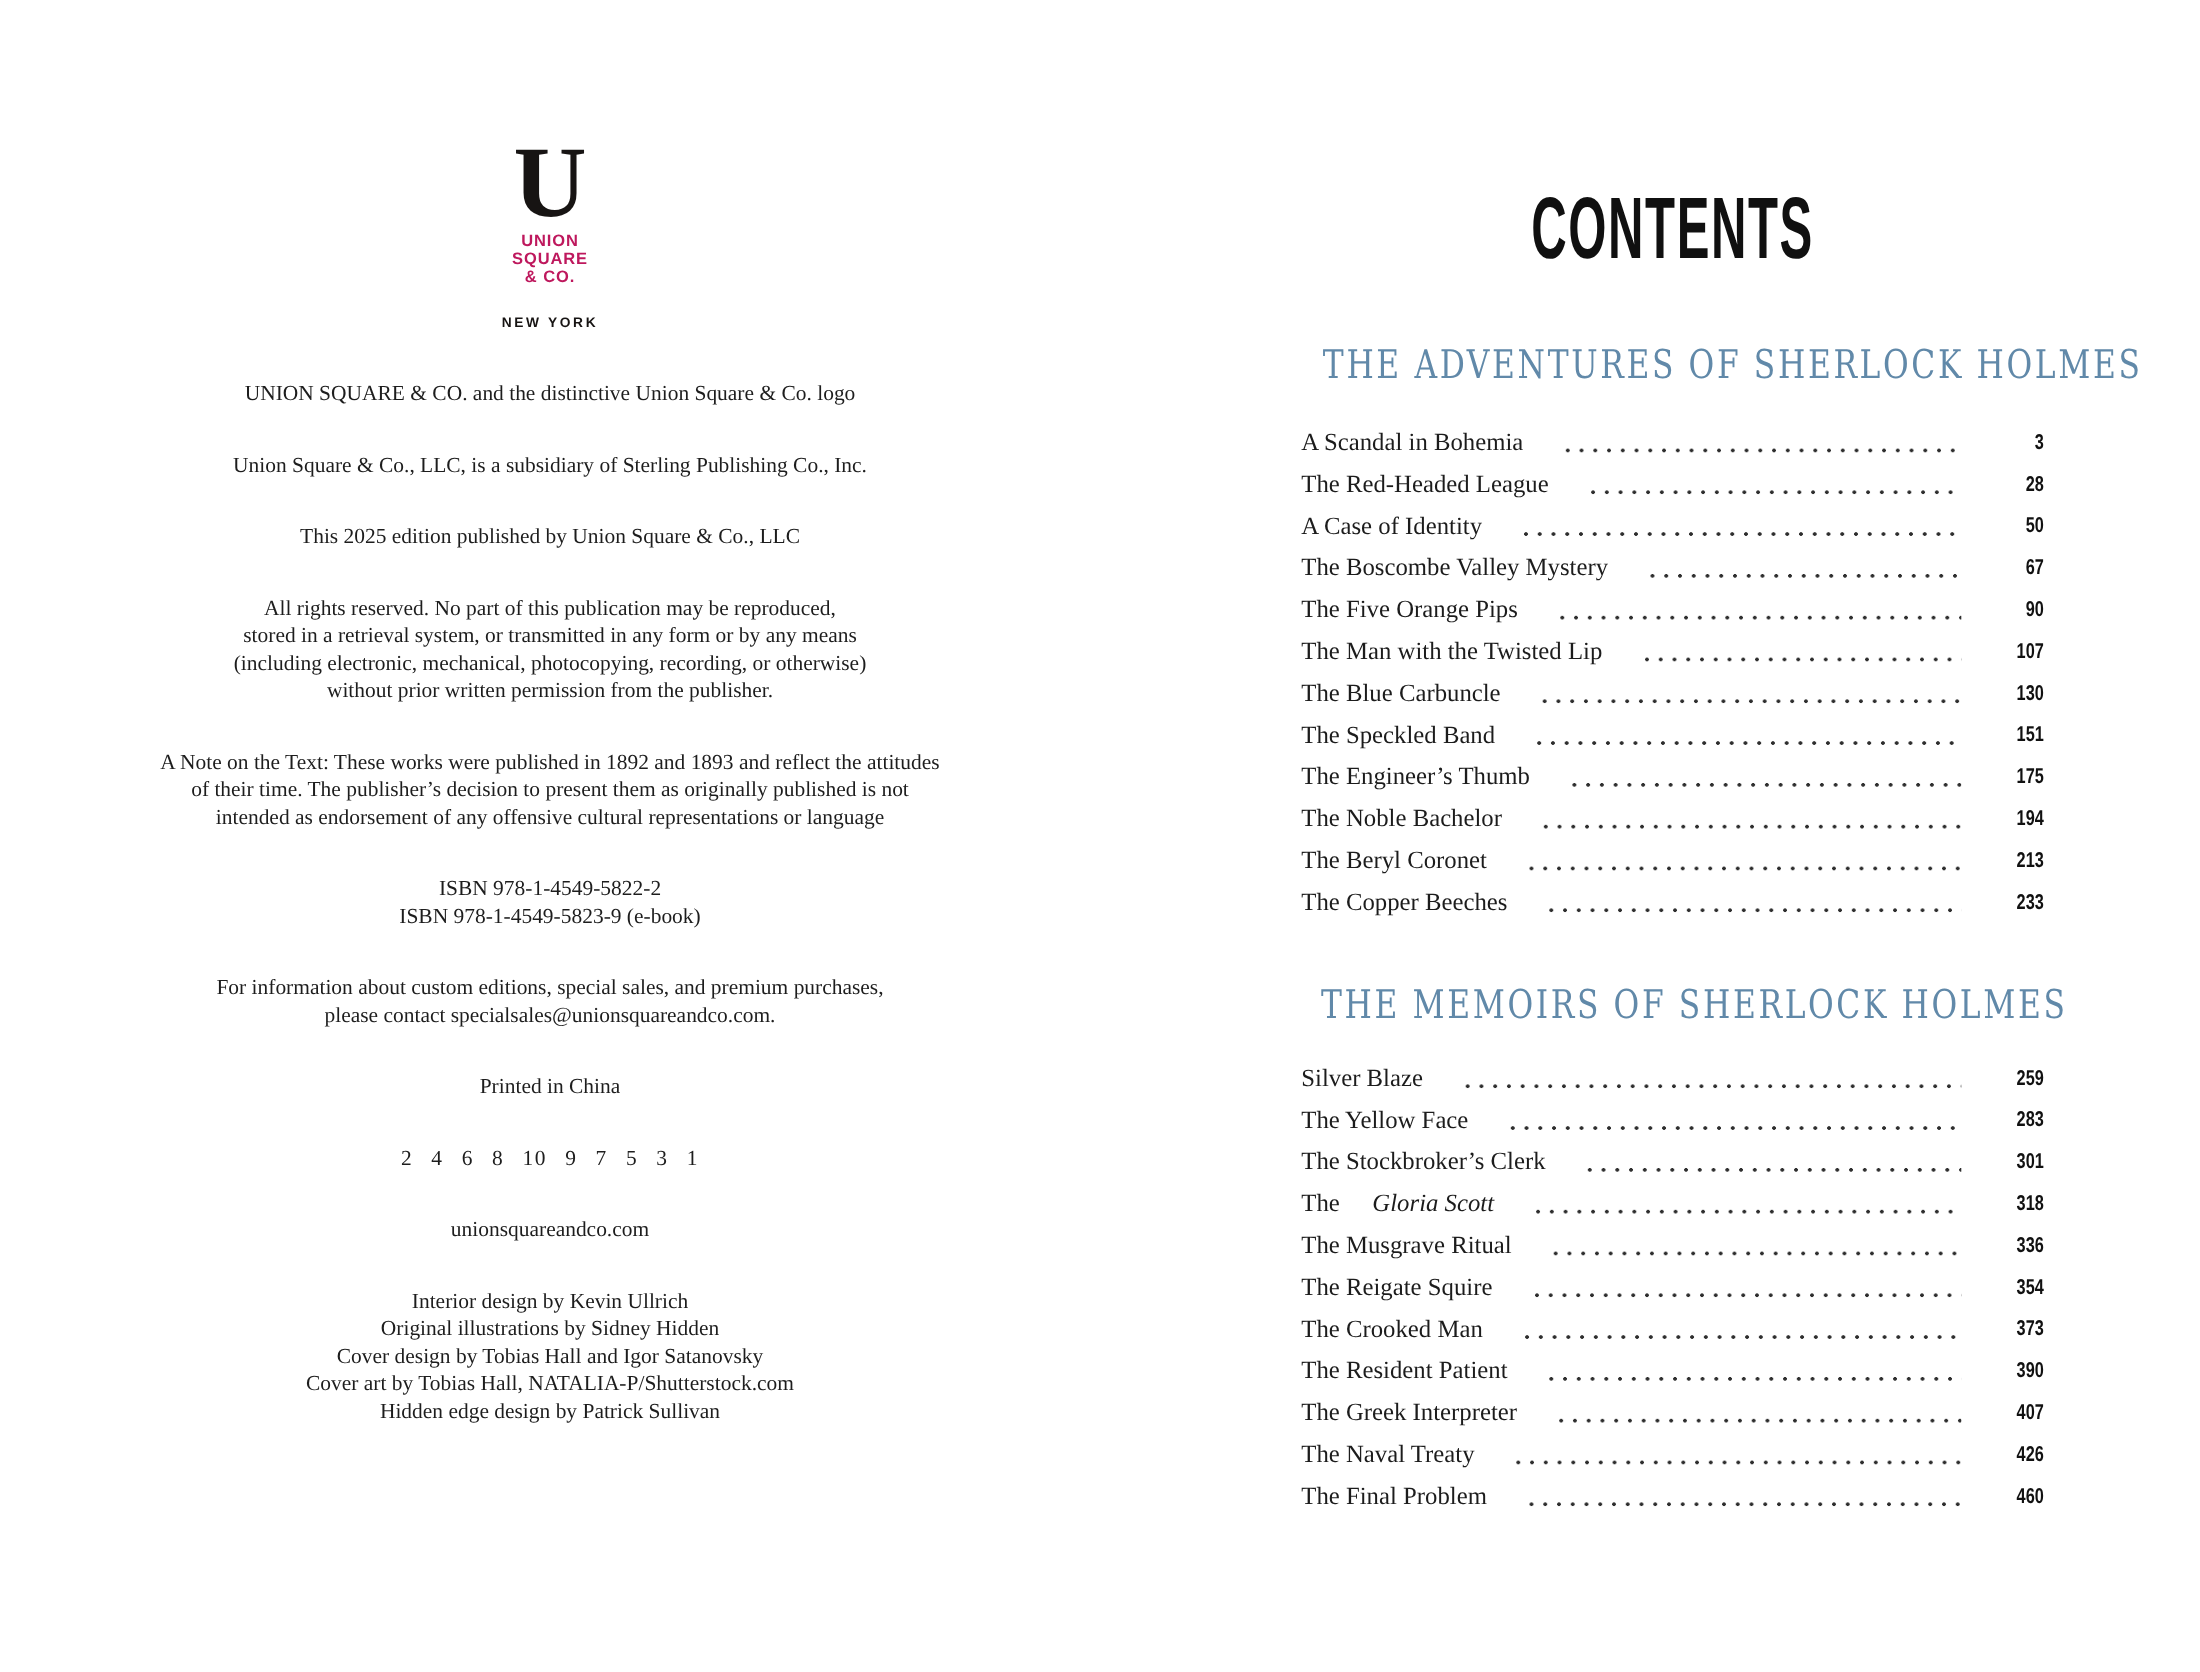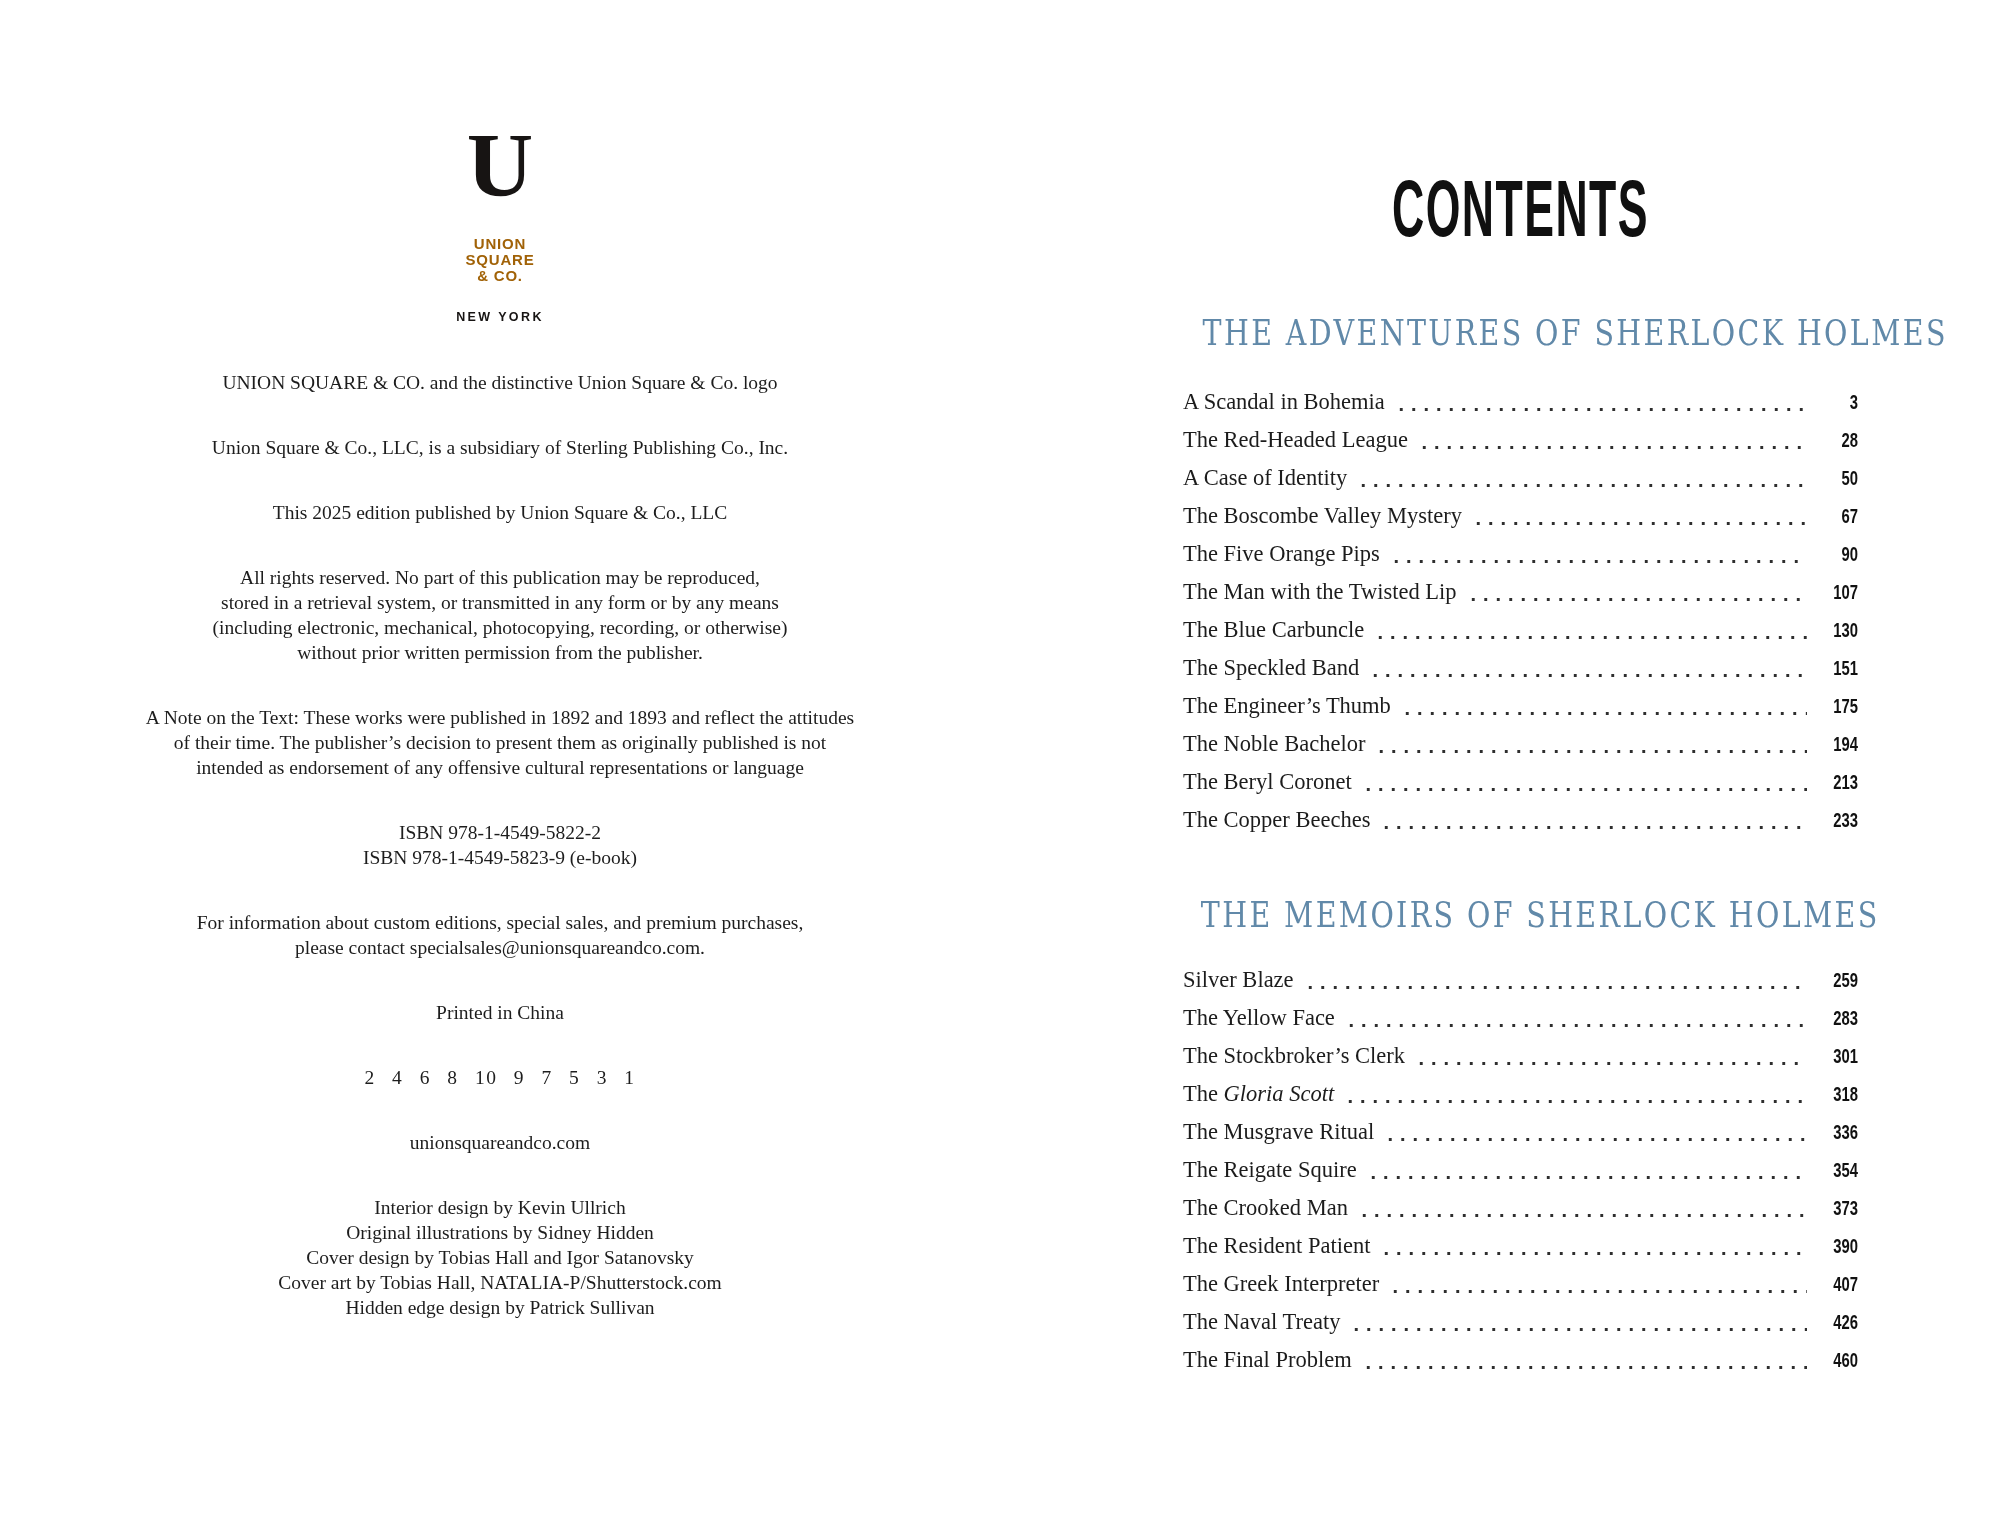--- a/index.html
+++ b/index.html
@@ -11,22 +11,22 @@
   .page.left  { left:0; }
   .page.right { left:1000px; }
 
   
   .logo { text-align:center; padding-top:126px; }
   .logo-mark {
     font-family:"Liberation Serif", serif; font-weight:700;
     font-size:92px; line-height:0.85; color:#171413;
   }
   .logo-name {
-    margin-top:32px; font-family:"Liberation Sans", sans-serif; font-weight:700;
-    font-size:15px; line-height:1.06; letter-spacing:0.8px; color:#a16207;
+    margin-top:8px; font-family:"Liberation Sans", sans-serif; font-weight:700;
+    font-size:15px; line-height:1.06; letter-spacing:0.8px; color:#be185d;
   }
   .logo-city {
     margin-top:26px; font-family:"Liberation Sans", sans-serif; font-weight:700;
     font-size:12.5px; letter-spacing:2.4px; color:#171413;
   }
   .colophon { margin:46px auto 0; width:900px; text-align:center; font-size:19.5px; }
   .colophon .para { margin-bottom:40px;text-align:center; }
   .colophon .line { line-height:25px; white-space:nowrap; }
   .spaced { word-spacing:10px; letter-spacing:1.5px; }
 
@@ -40,21 +40,21 @@
   }
   .section-heading { margin:56px 0 0; text-align:left; height:46px; }
   .section-heading.second { margin-top:54px; }
   .head-inner {
     display:inline-block; font-family:"DejaVu Serif", serif; font-weight:500;
     font-size:30px; letter-spacing:2.5px; color:#6189a9; white-space:nowrap;
     transform:scale(0.95,1.2); transform-origin:center top;
   }
   .toc-list { margin-top:26px; }
   .toc-list.memoirs { margin-top:22px; }
-  .toc-row { display:flex; height:38px; }
+  .toc-row { display:flex; height:38px;gap:24px; }
   .toc-label { line-height:38px; font-size:22.5px; white-space:pre; color:#1c1c1c; }
   .it { font-style:italic; }
   .toc-dots {
     flex:1 1 auto; height:38px; margin:0 7px 0 10px;
     background-image:radial-gradient(circle, #2e2e2e 1.5px, transparent 1.9px);
     background-size:12.5px 5px; background-repeat:repeat-x;
     background-position:left 0 bottom 9px;
   }
   .toc-page {
     font-family:"Liberation Sans", sans-serif; font-weight:700; font-size:19.5px;

